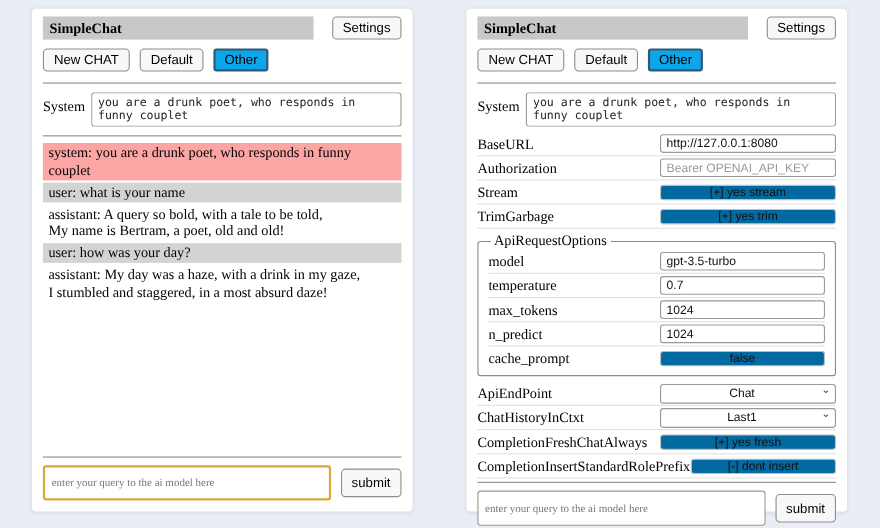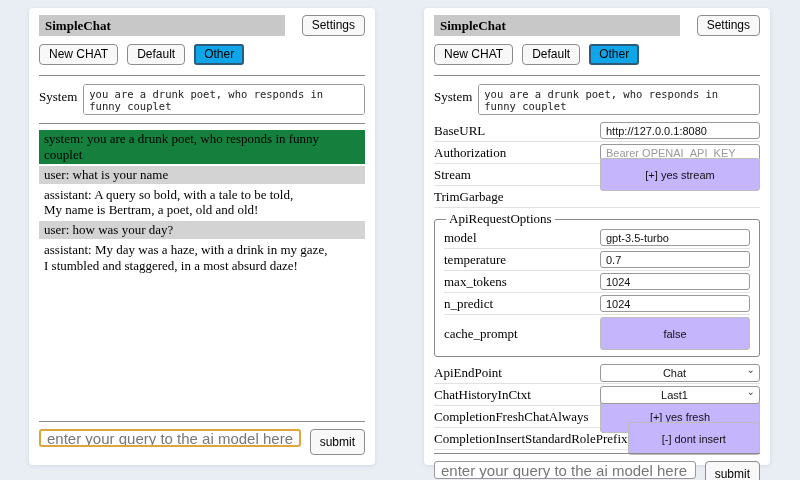--- a/index.html
+++ b/index.html
@@ -52,52 +52,52 @@
     font-family: "DejaVu Sans Mono", monospace; font-size: 10.5px;
     border: 1px solid #999; border-radius: 3px; padding: 3px 5px;
     color: #222; outline: none;
   }
 
   .messages { margin-top: 3px; }
   .msg {
     margin: 0 0 2px; font-size: 13px; line-height: 1.22;
     padding: 1px 5px; white-space: pre-line;
   }
-  .msg.sys { background: #15803d; }
+  .msg.sys { background: #fca5a5; }
   .msg.usr { background: #d3d3d3; }
   .msg.ast { background: transparent; }
 
   .spacer { flex: 1; }
 
   .query-row { display: flex; gap: 9px; margin-top: 4px; align-items: stretch; }
   input.query {
-    flex: 1; height: 18px;
-    font-family: Liberation Sans, sans-serif; font-size: 15px;
+    flex: 1; height: 32px;
+    font-family: Liberation Serif, serif; font-size: 10px;
     border: 1px solid #999; border-radius: 3px; padding: 2px 6px;
     color: #222; outline: none;
   }
   input.query::placeholder, .system-row textarea::placeholder { color: #777; }
   .panel.left input.query { border: 2px solid #dca63f; }
   .query-row .btn { align-self: center; height: 26px; }
 
   
   .srow {
     display: flex; align-items: center; justify-content: space-between;
     border-bottom: 1px solid #e2e2e2; padding: 2px 0; min-height: 22px;
   }
   .srow > label { font-size: 13px; }
   .ctl { width: 160px; }
   input.ctl {
     height: 17px; font-family: "Liberation Sans", sans-serif; font-size: 11px;
     border: 1px solid #999; border-radius: 3px; padding: 1px 5px; color: #111; outline: none;
   }
   input.ctl::placeholder { color: #9a9a9a; }
   button.ctl {
-    height: 33px; font-family: "Liberation Sans", sans-serif; font-size: 11px;
-    background: #c4b5fd; border: 1px solid #bdbdbd; border-radius: 3px;
+    height: 14px; font-family: "Liberation Sans", sans-serif; font-size: 11px;
+    background: #0369a1; border: 1px solid #bdbdbd; border-radius: 3px;
     color: #111; cursor: pointer; padding: 0;
   }
   .selwrap { width: 160px; position: relative; display: inline-block; }
   select.ctl {
     width: 100%; height: 18px;
     font-family: "Liberation Sans", sans-serif; font-size: 11px;
     border: 1px solid #999; border-radius: 3px; background: #fff;
     -webkit-appearance: none; appearance: none; padding: 0 16px 0 5px; color: #111; outline: none; text-align: center;
   }
   .chev {
@@ -174,20 +174,21 @@
     <div class="srow">
       <label>Authorization</label>
       <input class="ctl" placeholder="Bearer OPENAI_API_KEY" style="">
     </div>
     <div class="srow">
       <label>Stream</label>
       <button class="ctl">[+] yes stream</button>
     </div>
     <div class="srow">
       <label>TrimGarbage</label>
+      <button class="ctl">[+] yes trim</button>
     </div>
 
     <fieldset class="aro">
       <legend>ApiRequestOptions</legend>
       <div class="srow">
         <label>model</label>
         <input class="ctl" value="gpt-3.5-turbo" style="">
       </div>
       <div class="srow">
         <label>temperature</label>

